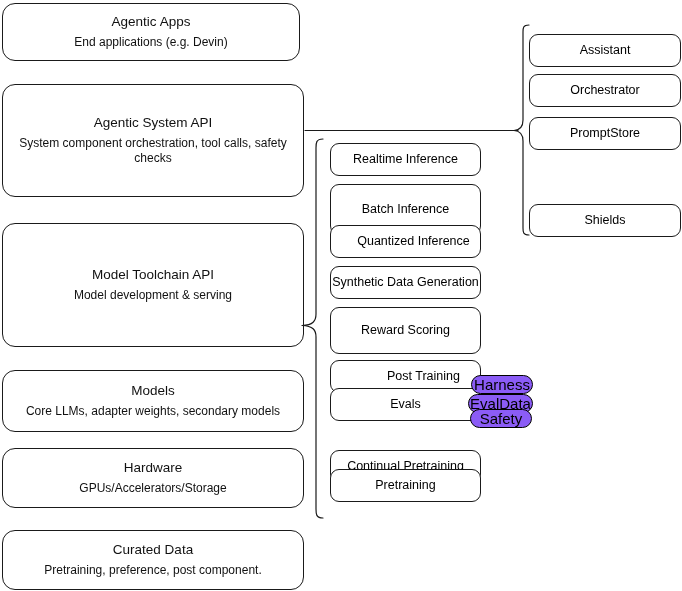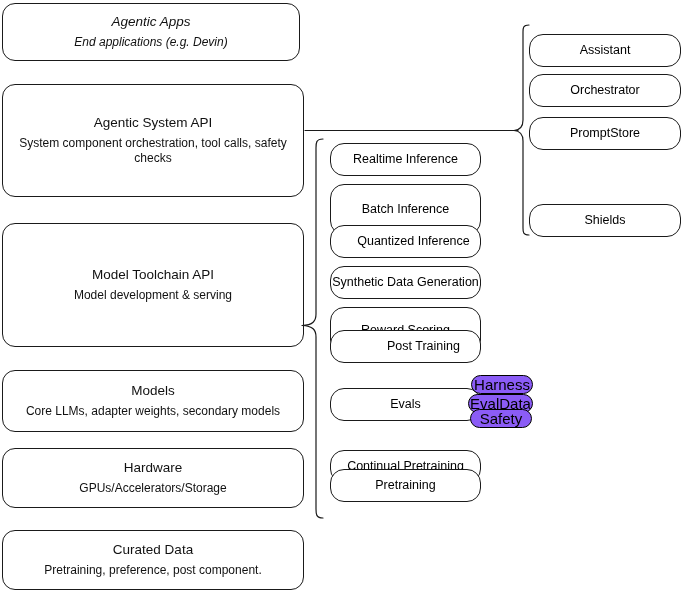--- a/index.html
+++ b/index.html
@@ -47,21 +47,21 @@
     color: #111;
   }
   .layer .subtitle {
     font-size: 12px;
     color: #111;
     margin-top: 5px;
   }
 
   
   .chip {
-    border-radius: 14px;
+    border-radius: 9px;
   }
   .chip .title {
     font-size: 12.5px;
   }
 
   
   .pill {
     position: absolute;
     box-sizing: border-box;
     border: 1.3px solid #000;
@@ -90,21 +90,21 @@
     stroke-width: 1.2;
     stroke-linecap: round;
     stroke-linejoin: round;
   }
 </style>
 </head>
 <body>
 
 <div id="canvas">
 
-  <div class="box layer" style="left:2px; top:3px; width:298px; height:58px;font-style:italic;">
+  <div class="box layer" style="left:2px; top:3px; width:298px; height:58px;">
     <div class="title">Agentic Apps</div>
     <div class="subtitle">End applications (e.g. Devin)</div>
   </div>
 
   <div class="box layer" style="left:2px; top:84px; width:302px; height:113px;">
     <div class="title">Agentic System API</div>
     <div class="subtitle">System component orchestration, tool calls, safety checks</div>
   </div>
 
   <div class="box layer" style="left:2px; top:223px; width:302px; height:124px;">
@@ -170,21 +170,21 @@
   </div>
 
   <div class="box chip" style="left:330px; top:266px; width:151px; height:33px;">
     <div class="title">Synthetic Data Generation</div>
   </div>
 
   <div class="box chip" style="left:330px; top:307px; width:151px; height:47px;">
     <div class="title">Reward Scoring</div>
   </div>
 
-  <div class="box chip" style="left:330px; top:330px; width:151px; height:33px;padding-left:36px;">
+  <div class="box chip" style="left:330px; top:360px; width:151px; height:33px;padding-left:36px;">
     <div class="title">Post Training</div>
   </div>
 
   <div class="box chip" style="left:330px; top:388px; width:151px; height:33px;">
     <div class="title">Evals</div>
   </div>
 
   <div class="box chip" style="left:330px; top:450px; width:151px; height:33px;">
     <div class="title">Continual Pretraining</div>
   </div>

